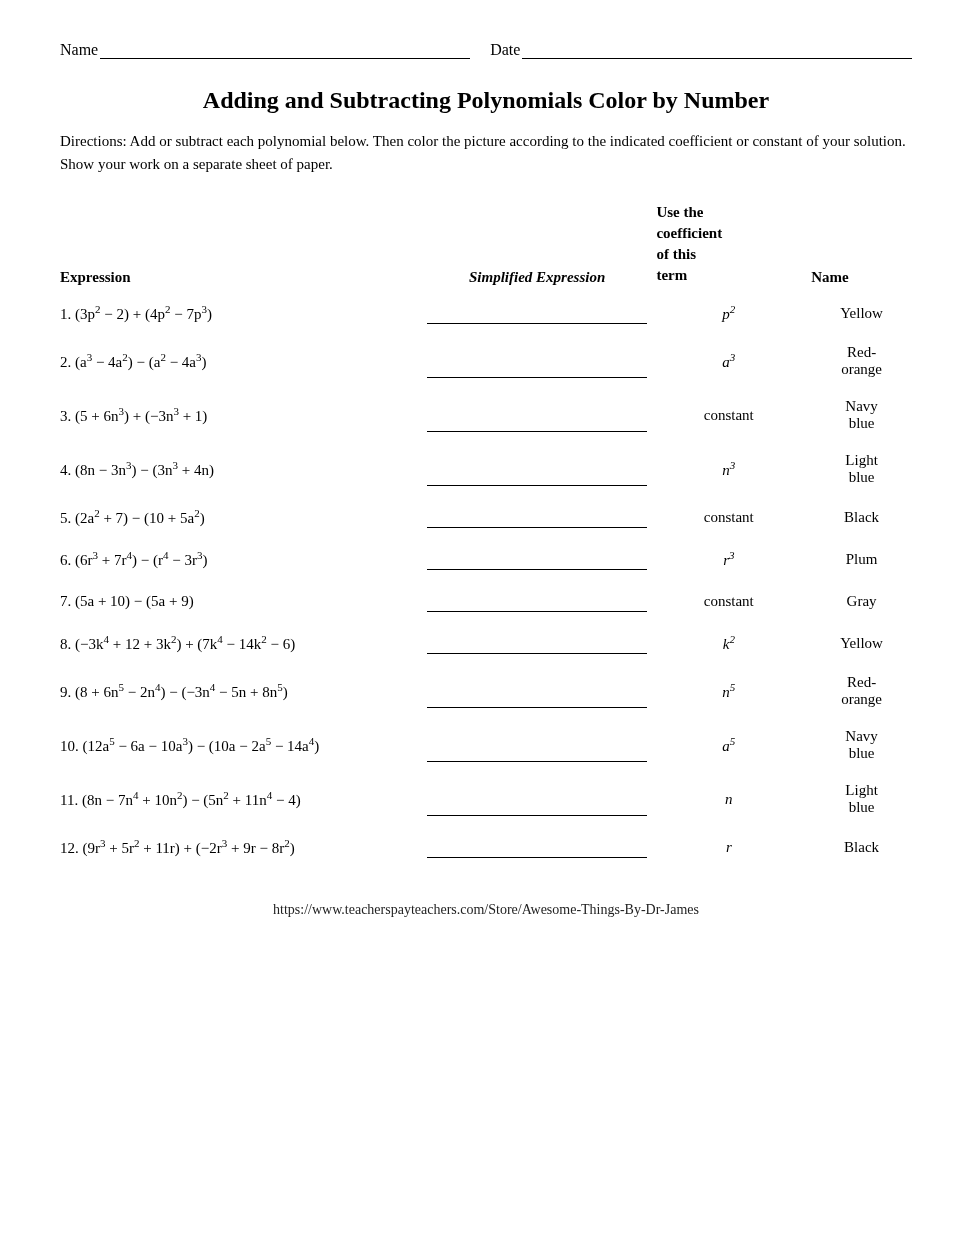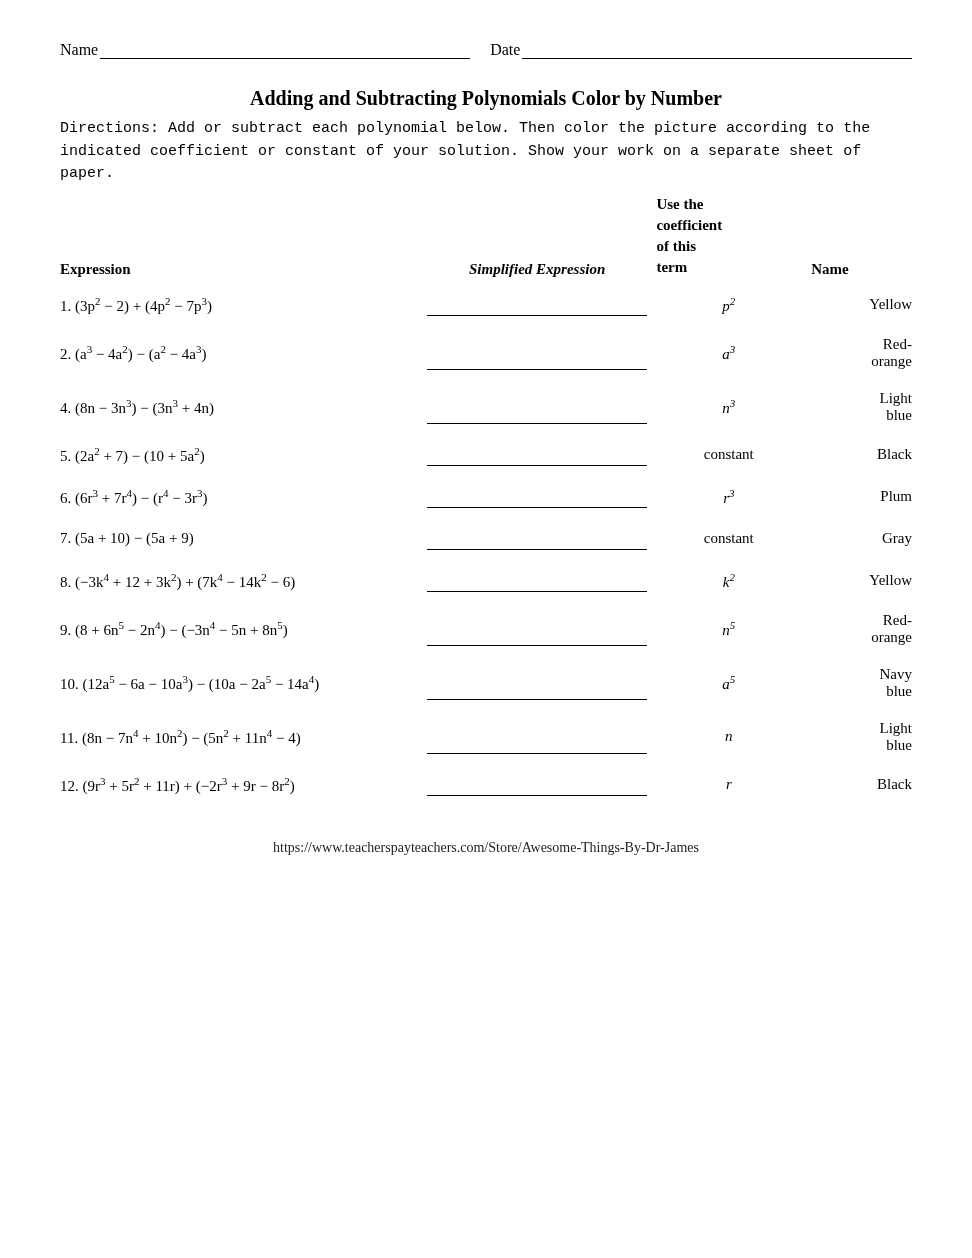--- a/index.html
+++ b/index.html
@@ -7,29 +7,28 @@
       font-family: 'Times New Roman', Times, serif;
       background: #fff;
       color: #000;
       width: 972px;
       min-height: 1258px;
       padding: 40px 60px 40px 60px;
       font-size: 16px;
     }
     .page-title {
       text-align: center;
-      font-size: 20px;
+      font-size: 24px;
       font-weight: bold;
-      margin-bottom: 8px;
+      margin-bottom: 16px;
     }
     .directions {
       font-size: 15px;
       line-height: 1.5;
-      margin-bottom: 8px;
-      font-family: Liberation Mono, monospace;
+      margin-bottom: 27px;
     }
     table {
       width: 100%;
       border-collapse: collapse;
     }
     .col-header-row td {
       font-weight: bold;
       font-size: 15px;
       padding-bottom: 6px;
       vertical-align: bottom;
@@ -59,21 +58,21 @@
       margin: 0 auto;
       height: 22px;
     }
     .problem-row .cell-use {
       text-align: center;
       vertical-align: middle;
       font-style: italic;
       font-size: 15px;
     }
     .problem-row .cell-color {
-      text-align: right;
+      text-align: center;
       padding-left: 10px;
       vertical-align: middle;
       font-size: 15px;
     }
     sup {
       font-size: 11px;
     }
     .footer {
       text-align: center;
       margin-top: 34px;
@@ -125,20 +124,28 @@
       </tr>
       <tr class="problem-row">
         <td class="cell-expr"><span class="num-label">2.</span> (a<sup>3</sup> − 4a<sup>2</sup>) − (a<sup>2</sup> − 4a<sup>3</sup>)</td>
         <td class="cell-simp">
           <span class="answer-line"></span>
         </td>
         <td class="cell-use" style="font-style: italic;">a<sup>3</sup></td>
         <td class="cell-color">Red-<br>orange</td>
       </tr>
       <tr class="problem-row">
+        <td class="cell-expr"><span class="num-label">3.</span> (5 + 6n<sup>3</sup>) + (−3n<sup>3</sup> + 1)</td>
+        <td class="cell-simp">
+          <span class="answer-line"></span>
+        </td>
+        <td class="cell-use" style="font-style: normal;">constant</td>
+        <td class="cell-color">Navy<br>blue</td>
+      </tr>
+      <tr class="problem-row">
         <td class="cell-expr"><span class="num-label">4.</span> (8n − 3n<sup>3</sup>) − (3n<sup>3</sup> + 4n)</td>
         <td class="cell-simp">
           <span class="answer-line"></span>
         </td>
         <td class="cell-use" style="font-style: italic;">n<sup>3</sup></td>
         <td class="cell-color">Light<br>blue</td>
       </tr>
       <tr class="problem-row">
         <td class="cell-expr"><span class="num-label">5.</span> (2a<sup>2</sup> + 7) − (10 + 5a<sup>2</sup>)</td>
         <td class="cell-simp">

